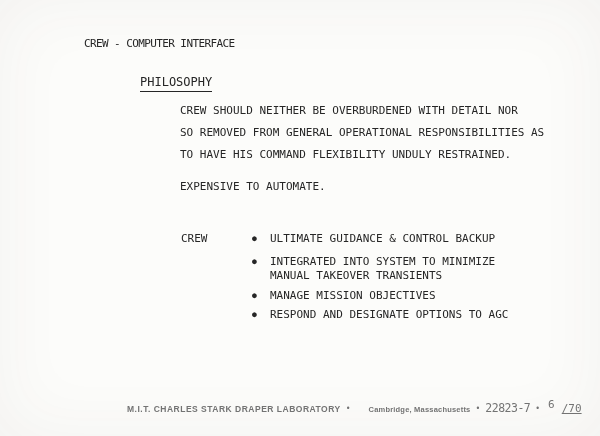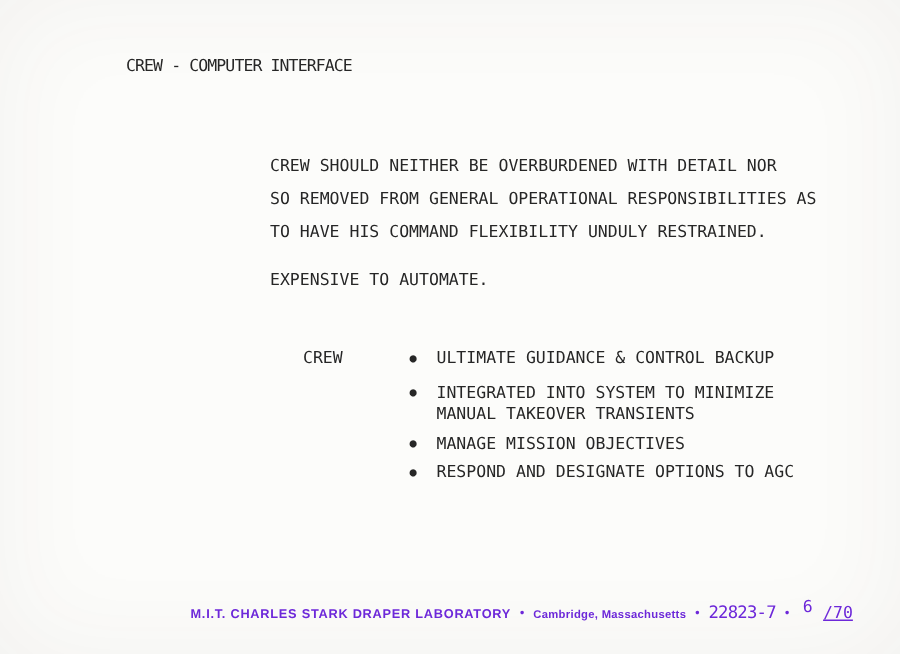--- a/index.html
+++ b/index.html
@@ -51,21 +51,20 @@
     left: 181px;
     top: 232px;
     display: flex;
     align-items: flex-start;
   }
   .crew-label {
     width: 71px;
     flex: none;
     font-size: 11px;
     line-height: 14px;
-    margin-left: 21px;
   }
   .bullet-list { flex: none; }
   .bullet-item {
     display: flex;
     align-items: flex-start;
     margin-bottom: 9px;
   }
   .bullet-item:nth-child(2) { margin-bottom: 6px; }
   .bullet-item:nth-child(3) { margin-bottom: 5px; }
   .bullet-dot {
@@ -80,40 +79,41 @@
     line-height: 14px;
     white-space: nowrap;
   }
 
   .footer {
     position: absolute;
     left: 127px;
     top: 401px;
     display: flex;
     align-items: baseline;
-    color: #6d28d9;
+    color: #737373;
     white-space: nowrap;
   }
   .footer-lab {
     font-family: "Liberation Sans", sans-serif;
     font-size: 8.5px;
     font-weight: 600;
     letter-spacing: 0.5px;
   }
   .footer-sep {
     font-size: 8px;
     margin: 0 5px;
     position: relative;
     top: -1px;
   }
   .footer-loc {
     font-family: "Liberation Sans", sans-serif;
     font-size: 7.5px;
     font-weight: 700;
     letter-spacing: 0.2px;
+    margin-left: 13px;
   }
   .footer-docnum {
     font-size: 11.5px;
     letter-spacing: -0.5px;
   }
   .footer-pagenum {
     font-size: 11px;
     position: relative;
     top: -4px;
     margin-left: 3px;
@@ -124,20 +124,21 @@
     text-decoration: underline;
   }
 </style>
 </head>
 <body>
 
 <div class="page">
 
   <div class="doc-title">CREW - COMPUTER INTERFACE</div>
 
+  <div class="section-heading">PHILOSOPHY</div>
 
   <div class="para para-1">
     <div class="line">CREW SHOULD NEITHER BE OVERBURDENED WITH DETAIL NOR</div>
     <div class="line">SO REMOVED FROM GENERAL OPERATIONAL RESPONSIBILITIES AS</div>
     <div class="line">TO HAVE HIS COMMAND FLEXIBILITY UNDULY RESTRAINED.</div>
   </div>
 
   <div class="para para-2">
     <div class="line">EXPENSIVE TO AUTOMATE.</div>
   </div>

